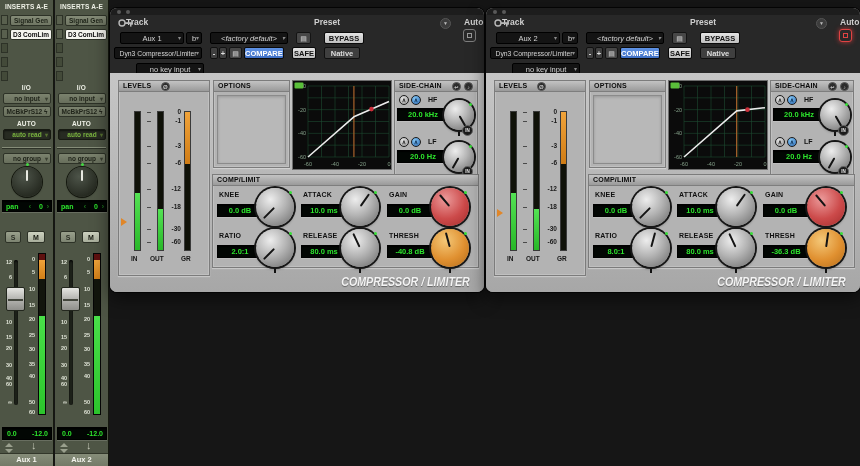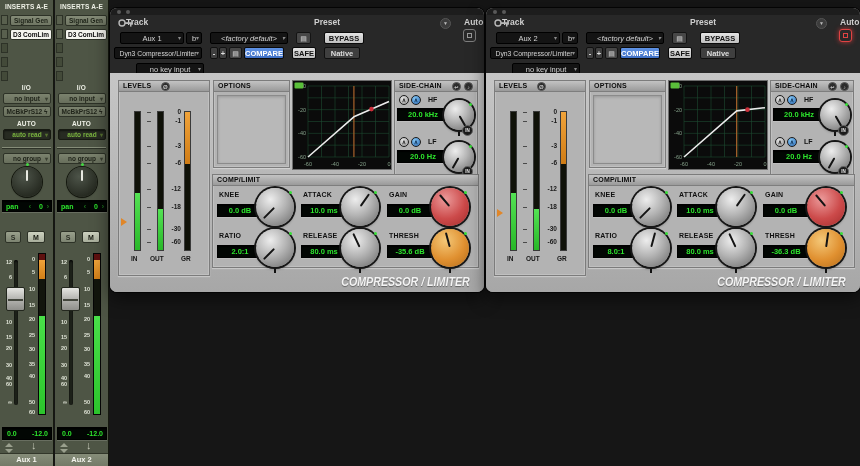--- a/index.html
+++ b/index.html
@@ -71,21 +71,21 @@
   .pmenu{position:absolute;left:330px;top:3px;width:11px;height:11px;border-radius:50%;background:#3c3c3c;
     border:1px solid #555;color:#bbb;font-size:5px;text-align:center;line-height:9px;}
   .dd{position:absolute;height:12px;background:#141414;border:1px solid #000;border-radius:2px;color:#d4d4d4;
     font-size:7.5px;text-align:center;line-height:11px;white-space:nowrap;overflow:hidden;}
   .dd::after{content:"▾";position:absolute;right:2px;top:0;font-size:6px;color:#8a8a8a;line-height:11px;}
   .lbtn{position:absolute;height:12px;background:linear-gradient(#e3e3e3,#c0c0c0);border-radius:2px;color:#121212;
     font-size:7.5px;font-weight:bold;text-align:center;line-height:12px;border:1px solid #0a0a0a;}
   .dbtn{position:absolute;height:12px;background:#3f3f3f;border:1px solid #101010;border-radius:2px;color:#dedede;
     font-size:7.5px;font-weight:bold;text-align:center;line-height:11px;}
   .cmpbtn{position:absolute;height:12px;background:linear-gradient(#5f93e6,#3f6fc4);border:1px solid #0a0a0a;
-    border-radius:2px;color:#fff;font-size:7.5px;font-weight:bold;text-align:center;line-height:11px;}
+    border-radius:2px;color:#fff;font-size:7.5px;font-weight:bold;line-height:11px;}
   .iconbtn{position:absolute;height:12px;background:#474747;border:1px solid #141414;border-radius:2px;color:#cfcfcf;
     font-size:7px;text-align:center;line-height:11px;}
   .target{position:absolute;left:353px;top:14px;width:13px;height:13px;border:1px solid #7e7e7e;border-radius:3px;
     background:#2a2a2a;}
   .target i{position:absolute;left:3px;top:3px;width:5px;height:5px;border:1px solid #9a9a9a;display:block;}
   .target.focused{border-color:#e04343;box-shadow:0 0 5px rgba(224,60,60,.8);}
   .target.focused i{border-color:#e04343;}
   .pbody{position:absolute;left:0;right:0;top:65px;bottom:0;background:linear-gradient(#c6c6c6,#a7a7a7);
     border-radius:0 0 7px 7px;}
   .panel{position:absolute;background:#b3b3b3;border:1px solid #7c7c7c;
@@ -451,21 +451,21 @@
         <span class="cl-label" style="left:90px;top:57px">RELEASE</span>
         <div class="cl-lcd lcd" style="left:88px;top:70px">80.0 ms</div>
         <div class="knob" style="left:128px;top:54px;width:38px;height:38px">
           <span class="kdot"></span>
             <span class="kwrap" style="--a: -25deg;">
               <span class="kptr"></span>
             </span>
             <span class="kmark"></span>
         </div>
         <span class="cl-label" style="left:176px;top:57px">THRESH</span>
-        <div class="cl-lcd lcd" style="left:174px;top:70px">-35.6 dB</div>
+        <div class="cl-lcd lcd" style="left:174px;top:70px">-40.8 dB</div>
         <div class="knob orange" style="left:218px;top:54px;width:38px;height:38px">
           <span class="kdot"></span>
             <span class="kwrap" style="--a: -15deg;">
               <span class="kptr"></span>
             </span>
             <span class="kmark"></span>
         </div>
       </div>
       <div class="pfoot">COMPRESSOR / LIMITER</div>
     </div>

